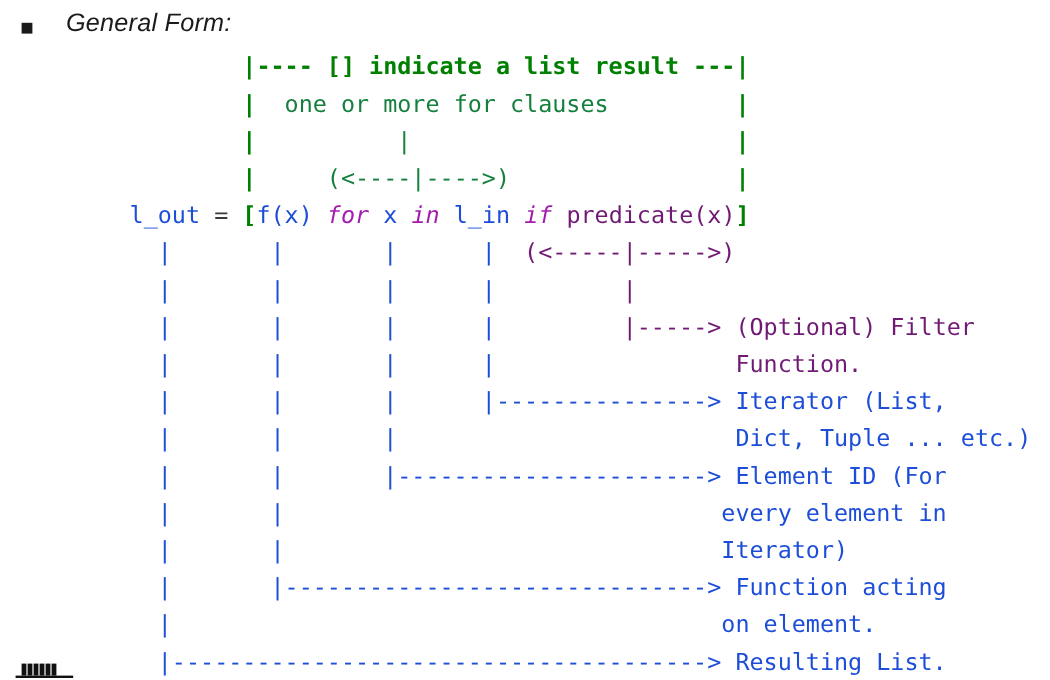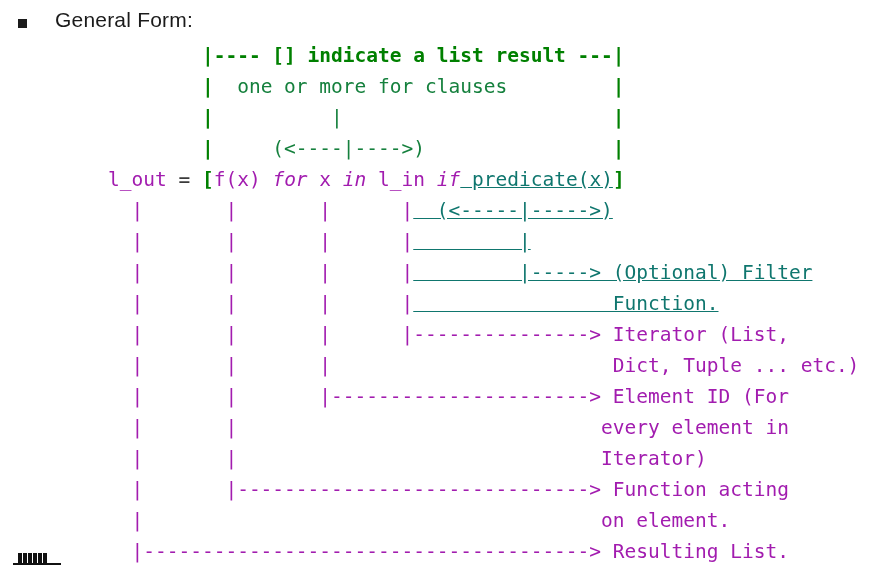--- a/index.html
+++ b/index.html
@@ -6,33 +6,33 @@
   body{
     width:875px;height:567px;position:relative;overflow:hidden;
     background:#ffffff;font-family:"Liberation Sans",sans-serif;
   }
   .title-row{position:absolute;left:0;top:6px;width:875px;height:32px;}
   .bullet{
     position:absolute;left:18px;top:13px;width:9px;height:9px;background:#1b1b1b;
   }
   .page-title{
     position:absolute;left:55px;top:2px;font-size:21px;color:#1b1b1b;
-    font-family:"Liberation Sans",sans-serif;letter-spacing:0.2px;
+    font-family:"Liberation Sans",sans-serif;letter-spacing:0.2px;font-style:italic;
   }
   .ascii{
     position:absolute;left:108px;top:40px;margin:0;
     font-family:"DejaVu Sans Mono","Liberation Mono",monospace;
     font-size:19.5px;line-height:31px;
   }
   .dline{white-space:pre;height:31px;}
   .seg-g{color:#008000;font-weight:bold;}      
   .seg-gi{color:#a21caf;font-style:italic;}    
   .seg-k{color:#15803d;}                       
-  .seg-r{color:#a21caf;}                       
-  .seg-b{color:#0f766e;text-decoration:underline;}                       
+  .seg-r{color:#1d4ed8;}                       
+  .seg-b{color:#701a75;}                       
   .seg-d{color:#3a3a3a;}                       
   .corner{position:absolute;left:13px;top:553px;width:50px;height:13px;}
   .corner .bars{position:absolute;left:5px;top:0;display:flex;gap:1px;}
   .corner .bar{display:block;width:4px;height:10px;background:#111;}
   .corner .rule{position:absolute;left:0;top:10px;width:48px;height:2px;background:#111;}
 </style>
 </head>
 <body>
 
 <div class="title-row">

